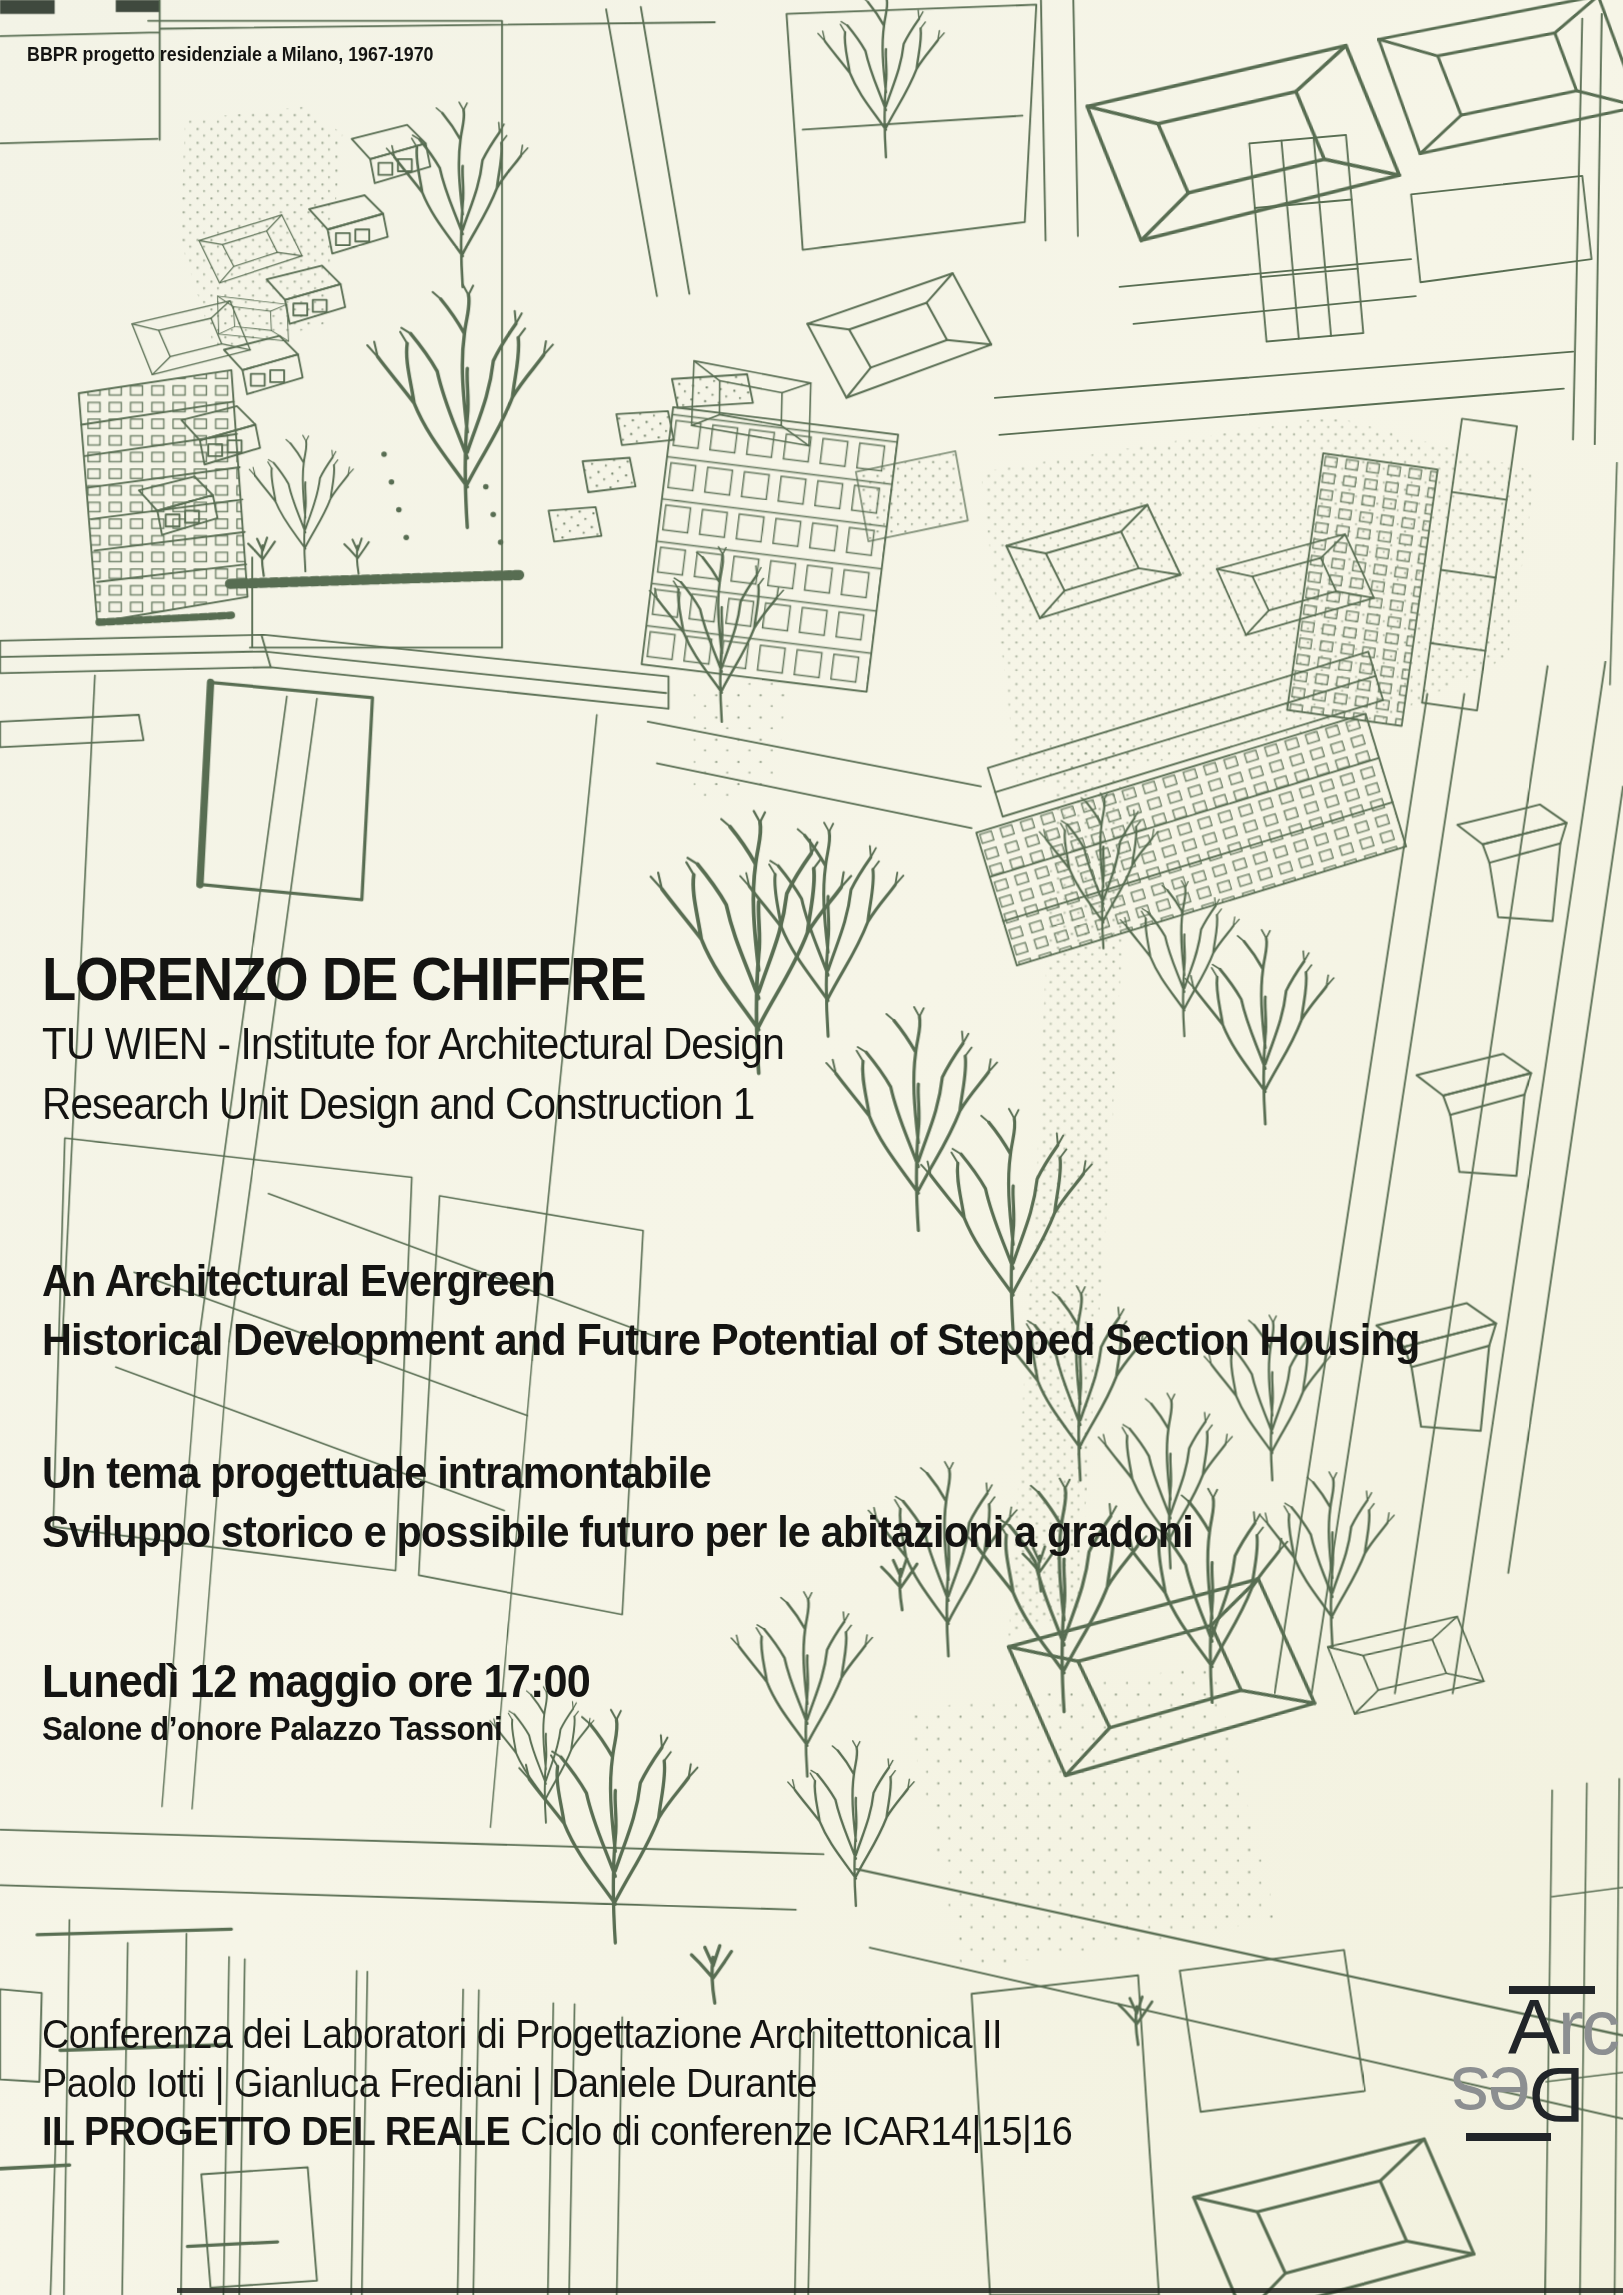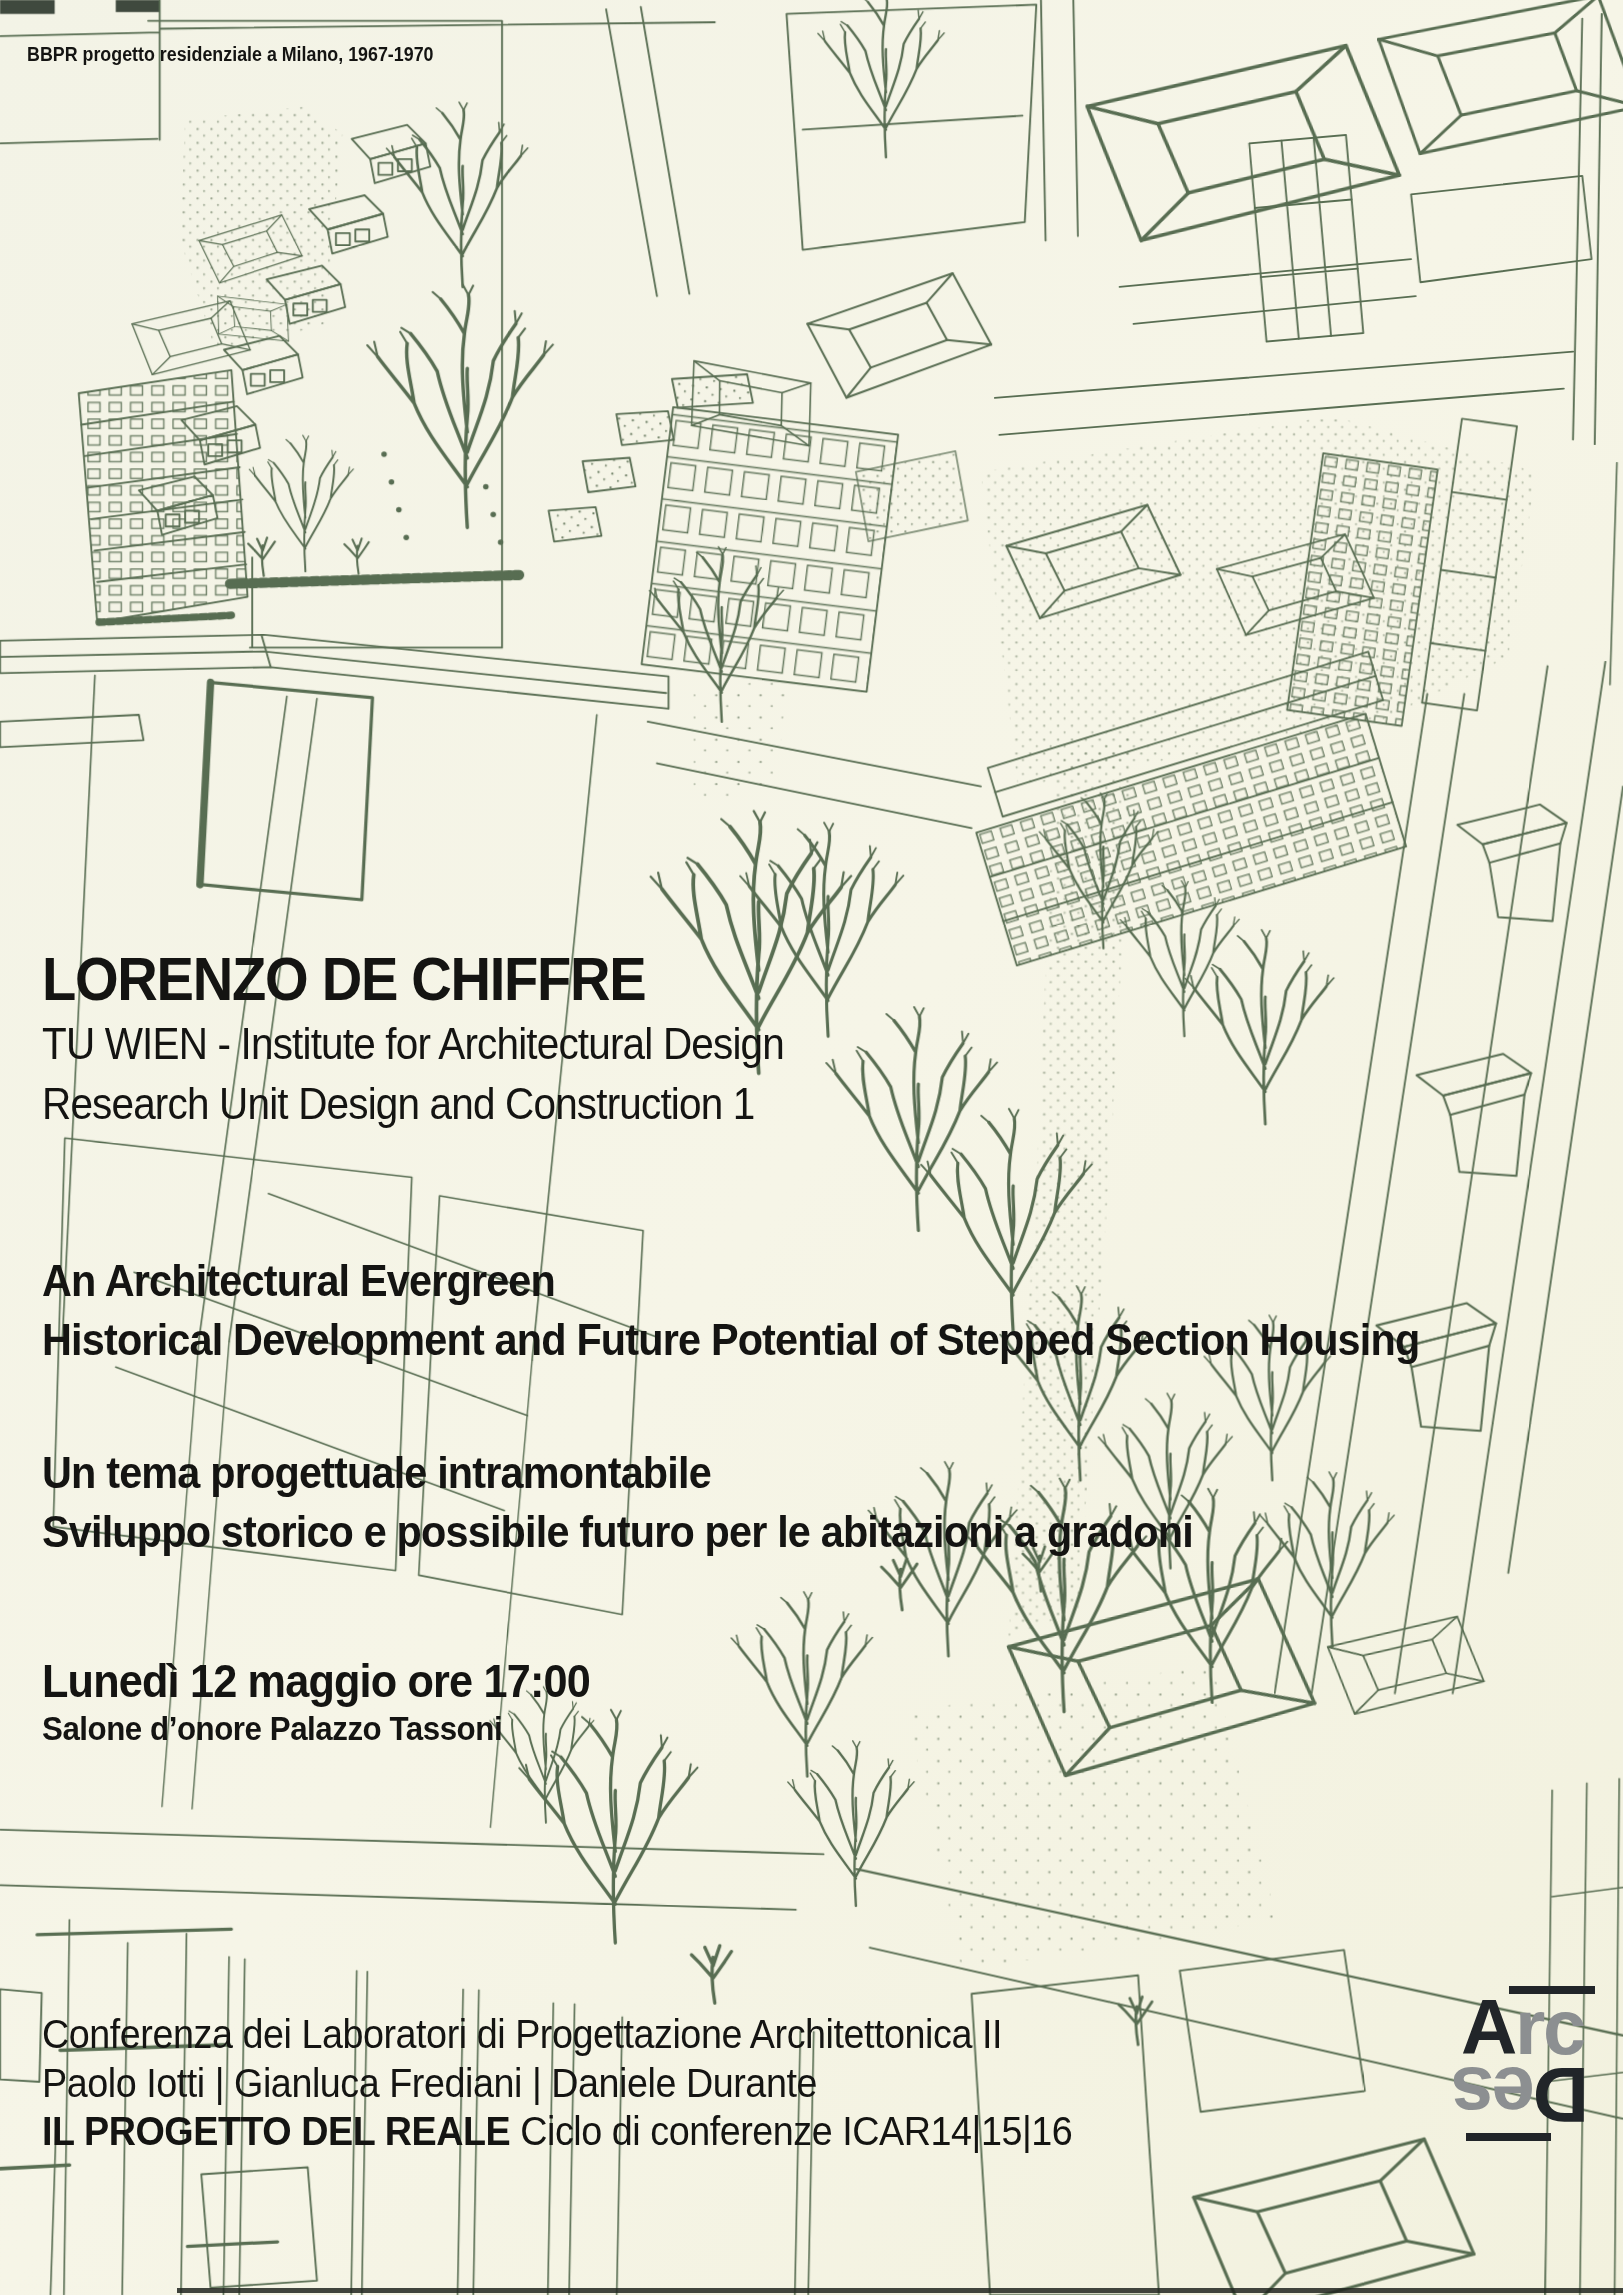--- a/index.html
+++ b/index.html
@@ -22,21 +22,21 @@
   .it1   {top:1450px;font-size:45px;font-weight:700;letter-spacing:-0.9px;}
   .it2   {top:1509px;font-size:45px;font-weight:700;letter-spacing:-0.9px;}
   .date  {top:1657px;font-size:47px;font-weight:700;letter-spacing:-0.9px;}
   .venue {top:1711px;font-size:34px;font-weight:700;letter-spacing:-0.5px;}
   .f1    {top:2014px;font-size:41px;font-weight:400;letter-spacing:-0.5px;}
   .f2    {top:2063px;font-size:41px;font-weight:400;letter-spacing:-0.5px;}
   .f3    {top:2111px;font-size:41px;font-weight:400;letter-spacing:-0.5px;}
   .f3 .b {font-weight:700;}
   .logo{
     position:absolute;left:1461px;top:1988px;width:157px;height:157px;
-    font-weight:700;line-height:1;letter-spacing:-2.3px;
+    font-weight:400;line-height:1;letter-spacing:-2.3px;text-align:right;
   }
   .logo .r1,.logo .r2{font-size:78px;display:block;white-space:nowrap;}
   .logo .r2{transform:rotate(180deg);transform-origin:47% 50%;margin-top:-10.2px;width:fit-content;}
   .lgD{color:#212529;} .lgG{color:#8c8f91;}
   .logo .overbar{position:absolute;left:48px;top:-1.9px;width:86px;height:7.9px;background:#212529;}
   .logo .underbar{position:absolute;left:4.6px;top:145px;width:85px;height:7.9px;background:#212529;}
   .bottomline{position:absolute;left:177px;top:2288px;width:1446px;height:5.1px;background:#20241f;opacity:.85;}
 </style>
 </head>
 <body>

